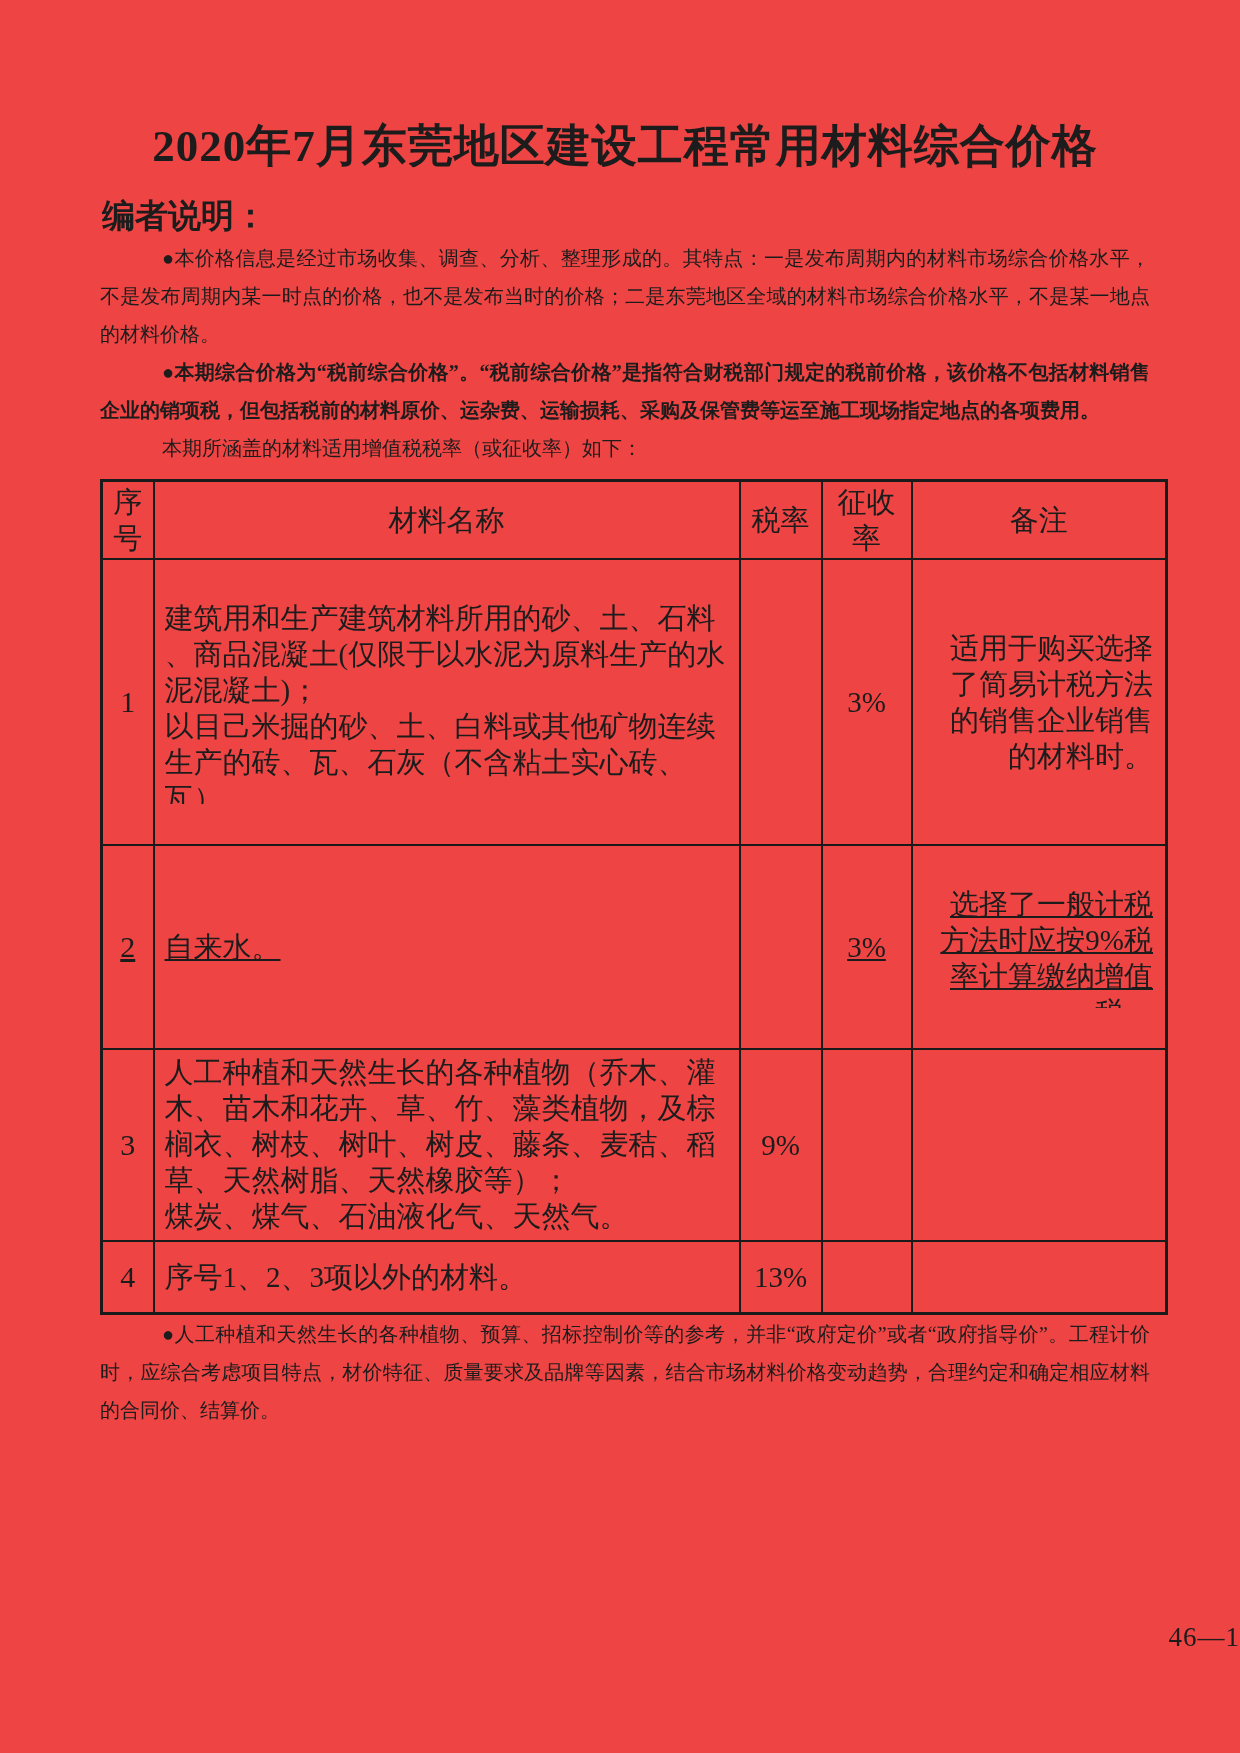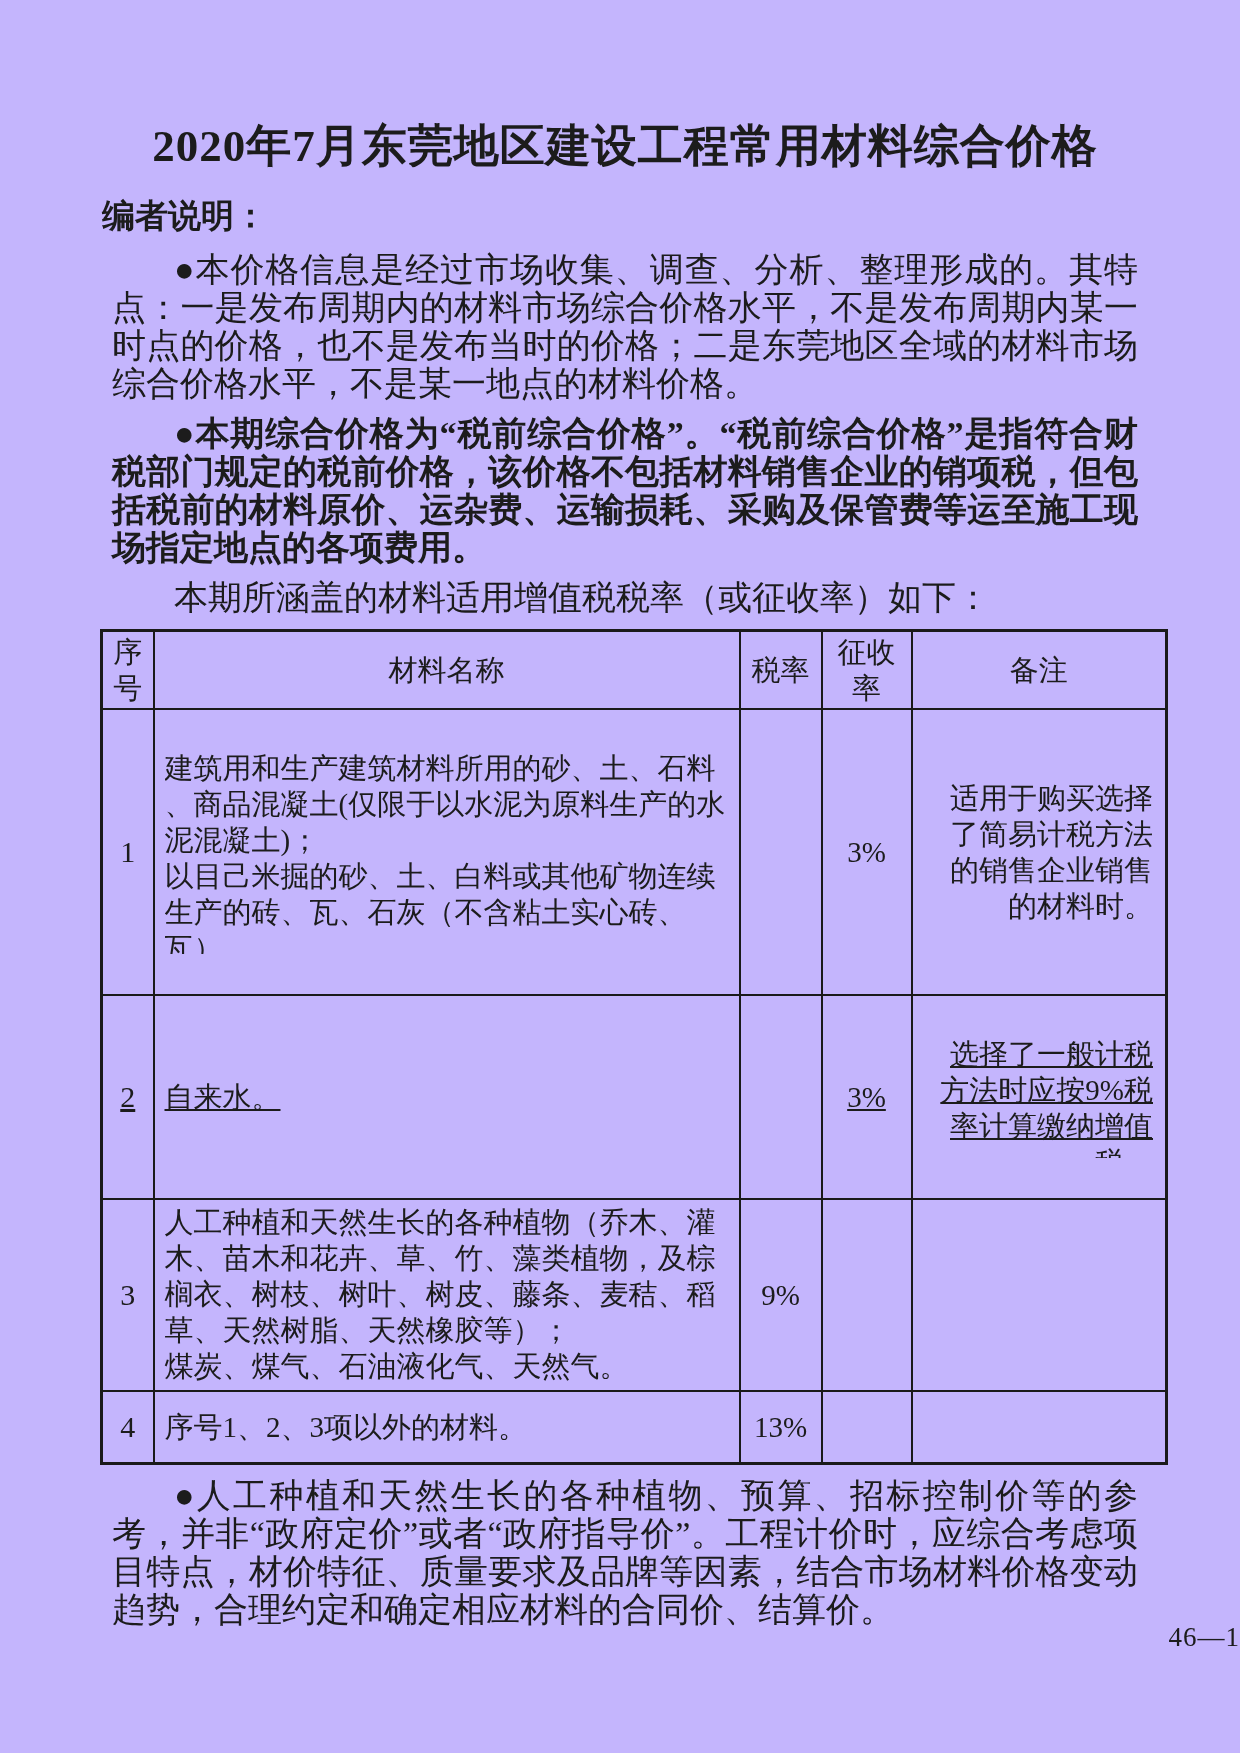--- a/index.html
+++ b/index.html
@@ -1,43 +1,43 @@
 <!DOCTYPE html>
 <html><head>
 <meta charset="utf-8">
 <style>
   * { box-sizing: border-box; }
   html,body { margin:0; padding:0; background:#e8e8e8; }
   .page {
     position:relative;
     width:1240px; height:1753px;
     margin:0 auto;
-    background:#c4b5fd;
+    background:#ef4444;
     color:#1c1c1c;
     font-family:"Liberation Serif","DejaVu Serif",serif;
     overflow:hidden;
   }
   .content { padding:0 90px 0 100px; }
 
   .doc-title {
     padding-top:116px;
     font-size:45px;
     font-weight:bold;
     text-align:center;
     letter-spacing:1px;
     white-space:nowrap;
   }
   .section-heading {
     margin:18px 0 0 2px;
     font-size:33px;
     font-weight:bold;
   }
   p.body-par {
-    margin:12px;
-    font-size:34px;
+    margin:0;
+    font-size:20px;
     line-height:38px;
     text-align:justify;
     text-indent:62px;
   }
   .par-1 { margin-top:44px; }
   .par-2 { margin-top:28px;font-weight:bold; }
   .formula-line { margin-top:16px; text-align:left; }
   .table-intro  { margin-top:3px;  text-align:left; }
 
   table.tax-table {

